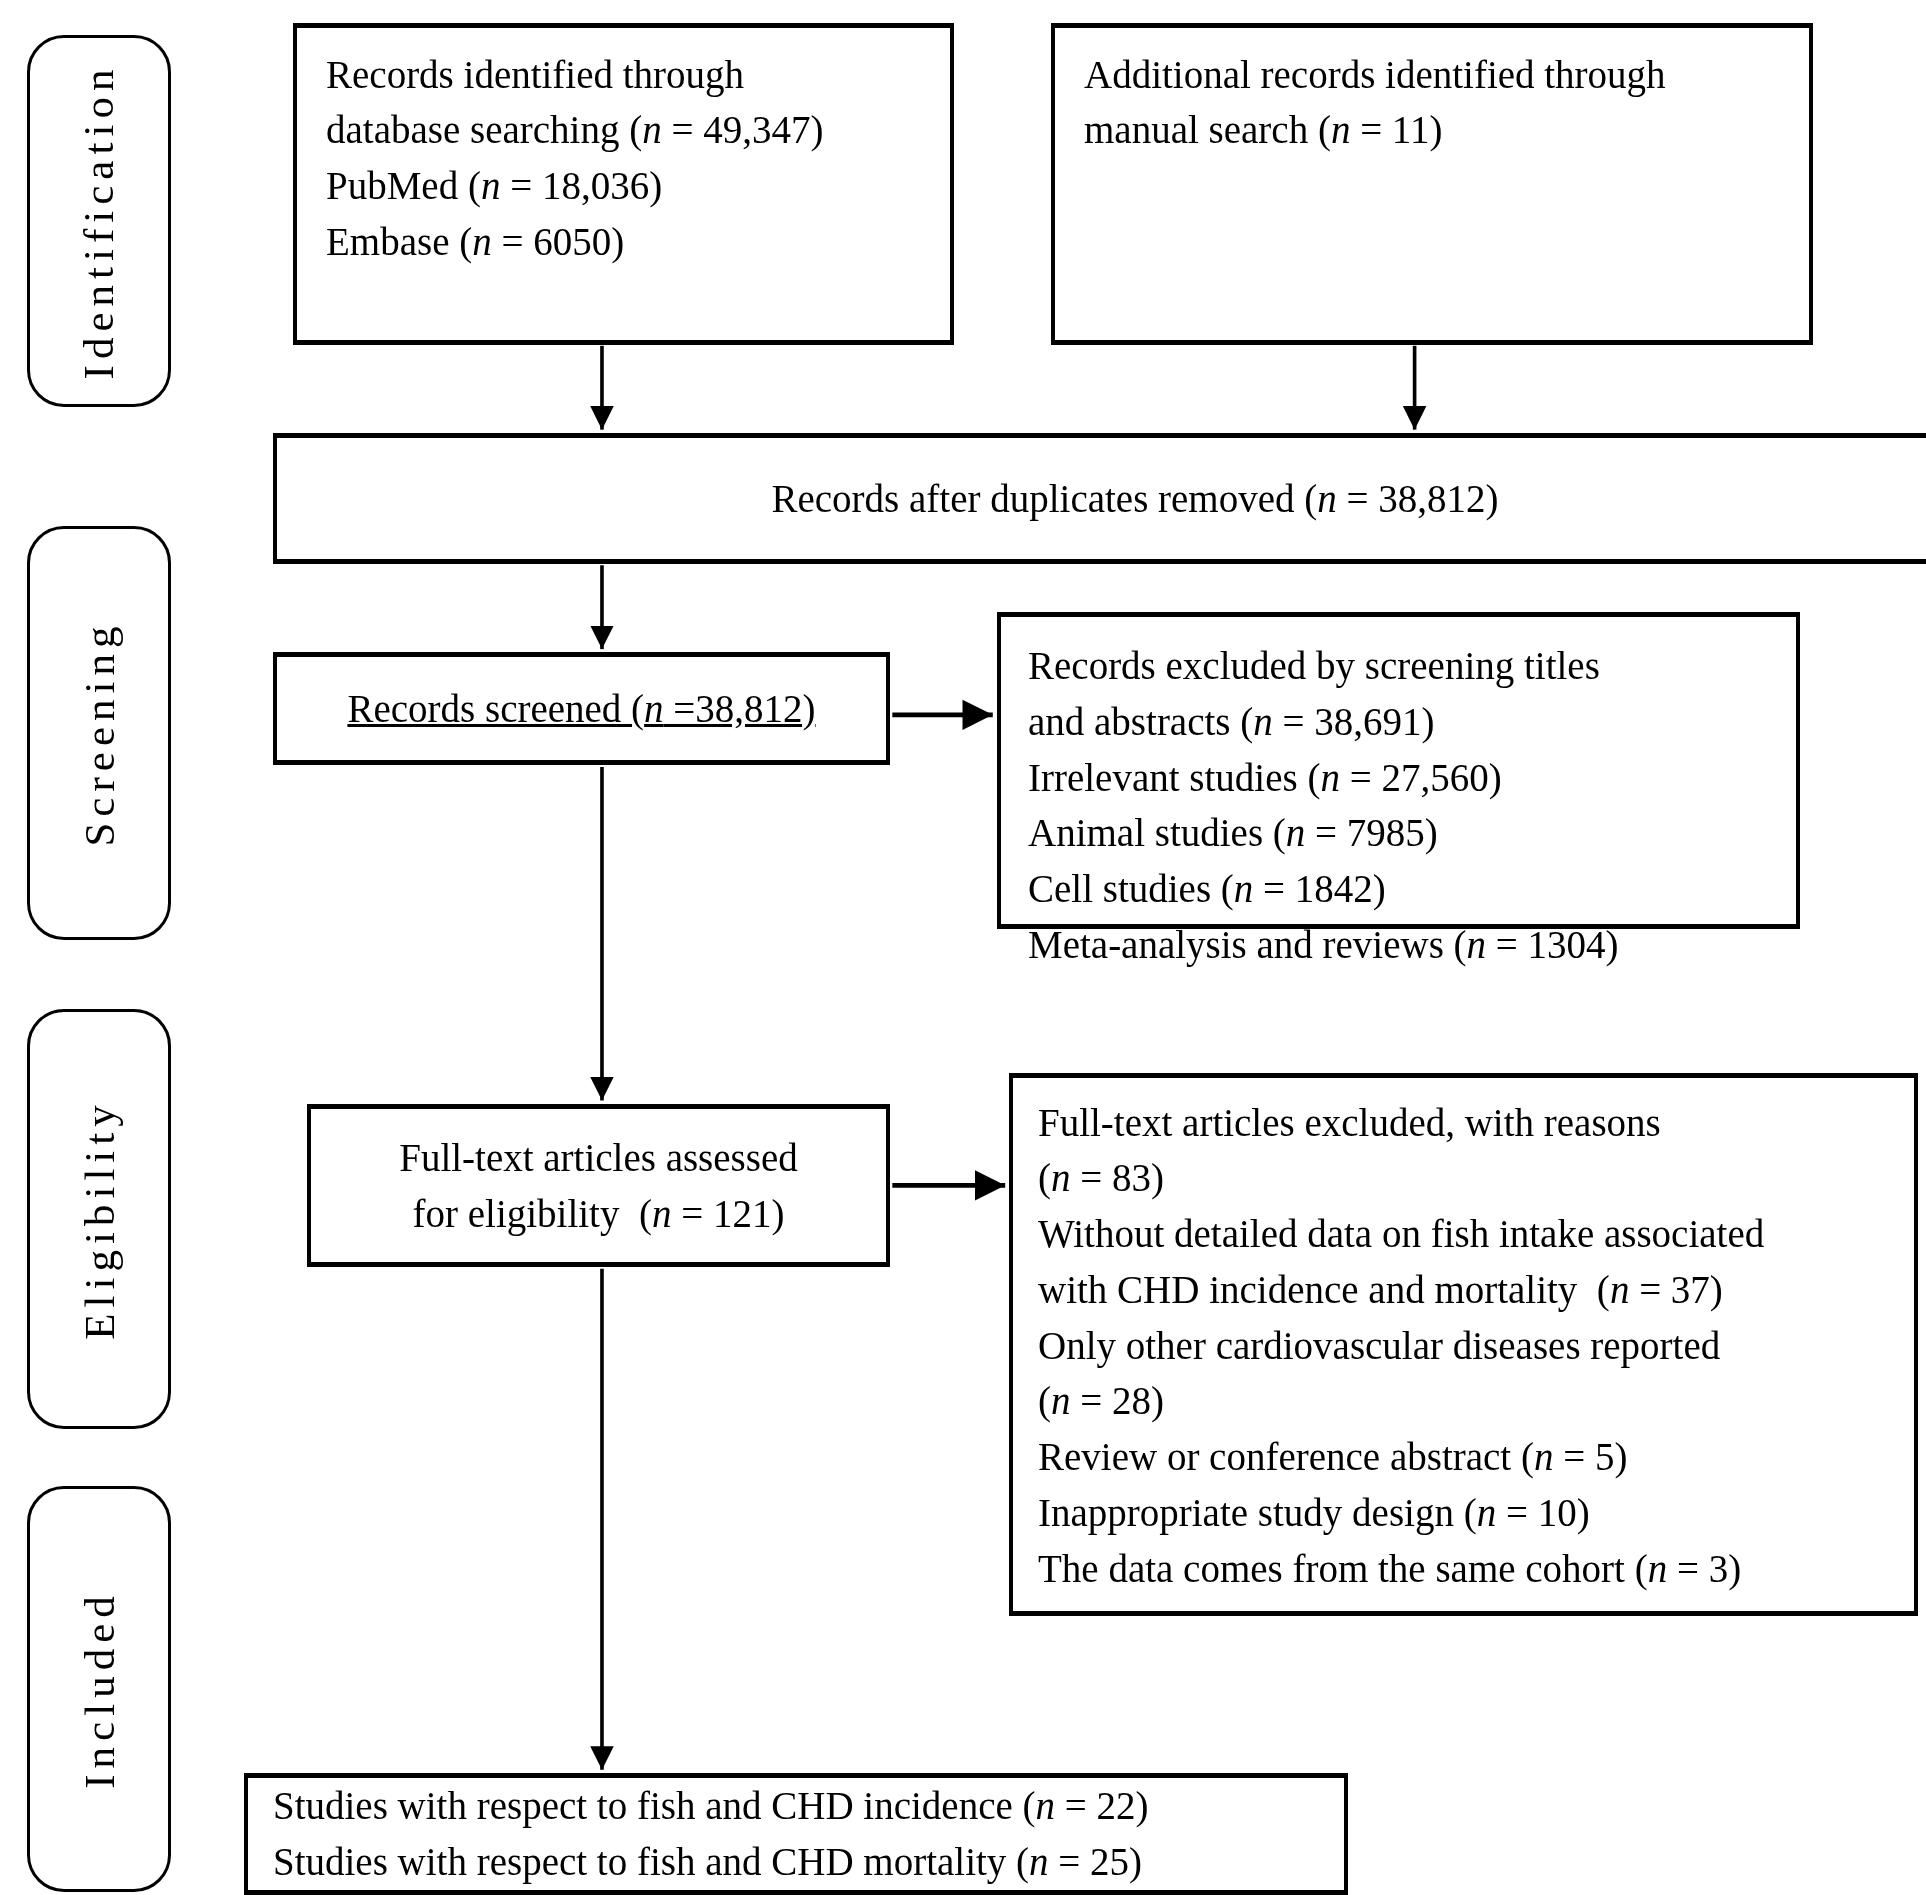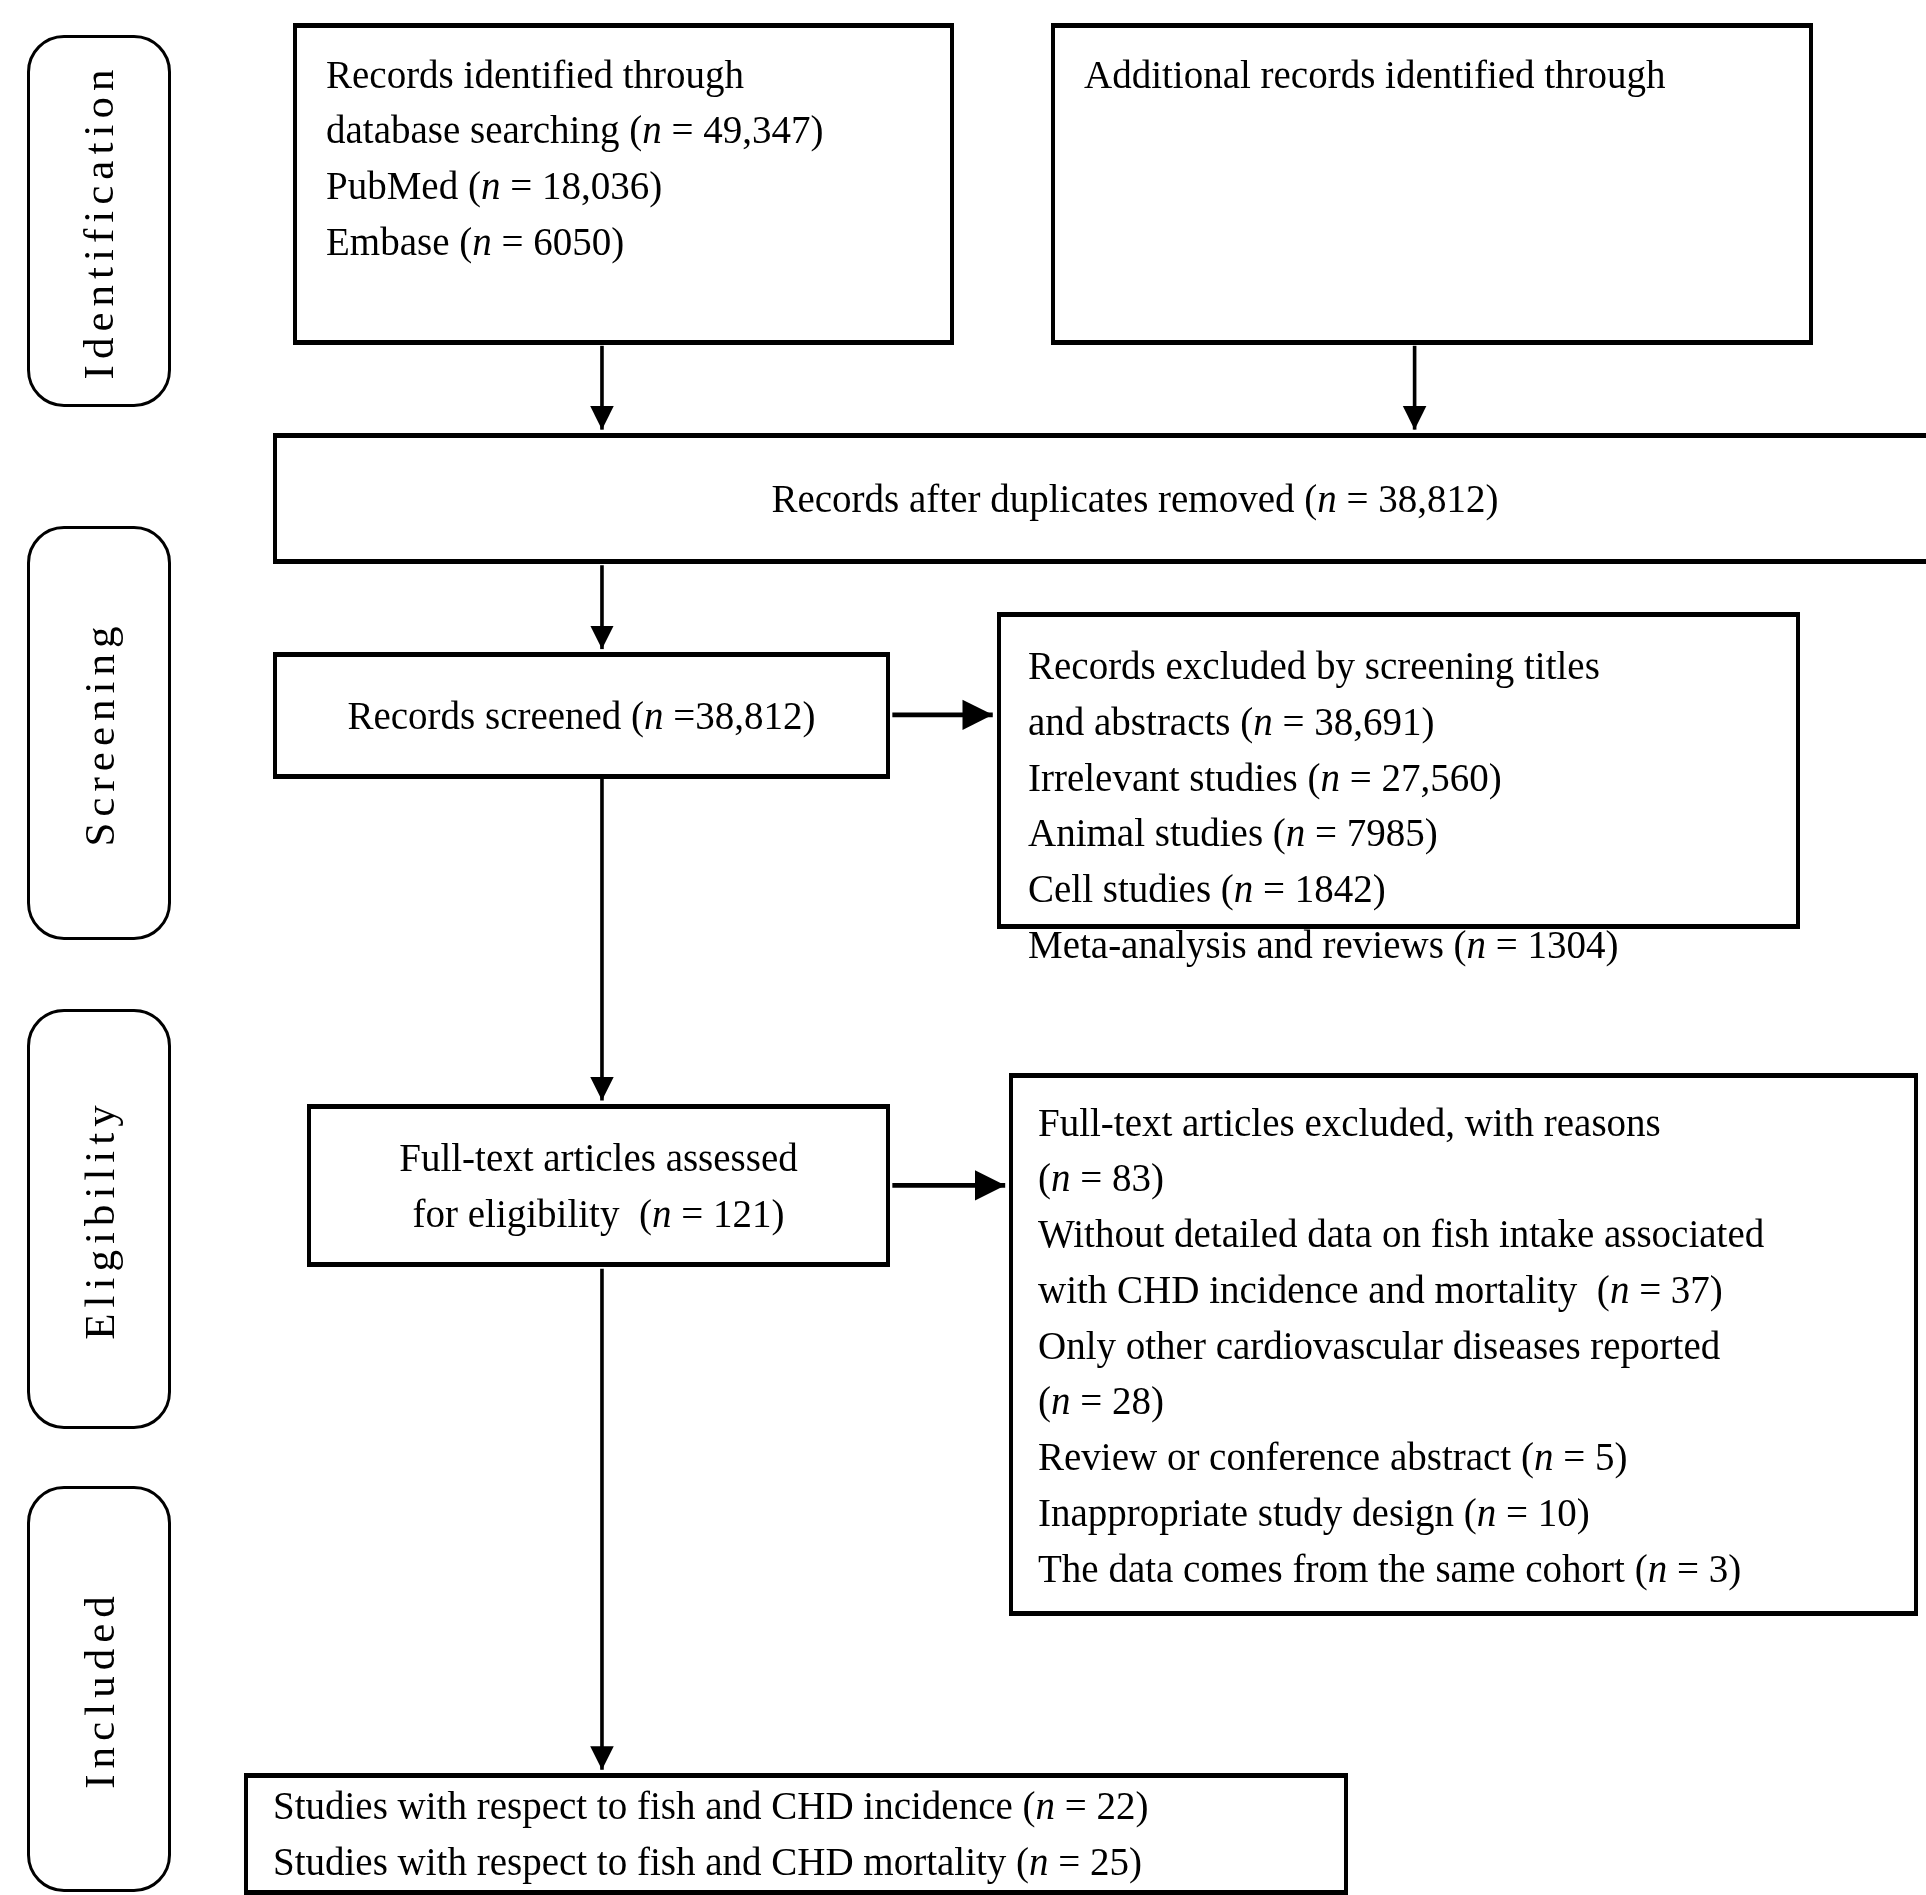--- a/index.html
+++ b/index.html
@@ -83,27 +83,28 @@
 
   <div class="box padded" style="left:273px; top:23px; width:661px; height:322px;">
     <div class="line">Records identified through</div>
     <div class="line">database searching (<i>n</i> = 49,347)</div>
     <div class="line">PubMed (<i>n</i> = 18,036)</div>
     <div class="line">Embase (<i>n</i> = 6050)</div>
   </div>
 
   <div class="box padded" style="left:1031px; top:23px; width:762px; height:322px;">
     <div class="line">Additional records identified through</div>
+    <div class="line">manual search (<i>n</i> = 11)</div>
   </div>
 
   <div class="box vcenter tcenter" style="left:273px; top:433px; width:1724px; height:131px;">
     <div class="line">Records after duplicates removed (<i>n</i> = 38,812)</div>
   </div>
 
-  <div class="box vcenter tcenter" style="left:273px; top:652px; width:617px; height:127px;">
+  <div class="box vcenter tcenter" style="left:273px; top:652px; width:617px; height:113px;text-decoration:underline;">
     <div class="line">Records screened (<i>n</i> =38,812)</div>
   </div>
 
   <div class="box" style="left:997px; top:612px; width:803px; height:317px; padding:21px 27px;">
     <div class="line">Records excluded by screening titles</div>
     <div class="line">and abstracts (<i>n</i> = 38,691)</div>
     <div class="line">Irrelevant studies (<i>n</i> = 27,560)</div>
     <div class="line">Animal studies (<i>n</i> = 7985)</div>
     <div class="line">Cell studies (<i>n</i> = 1842)</div>
     <div class="line">Meta-analysis and reviews (<i>n</i> = 1304)</div>

